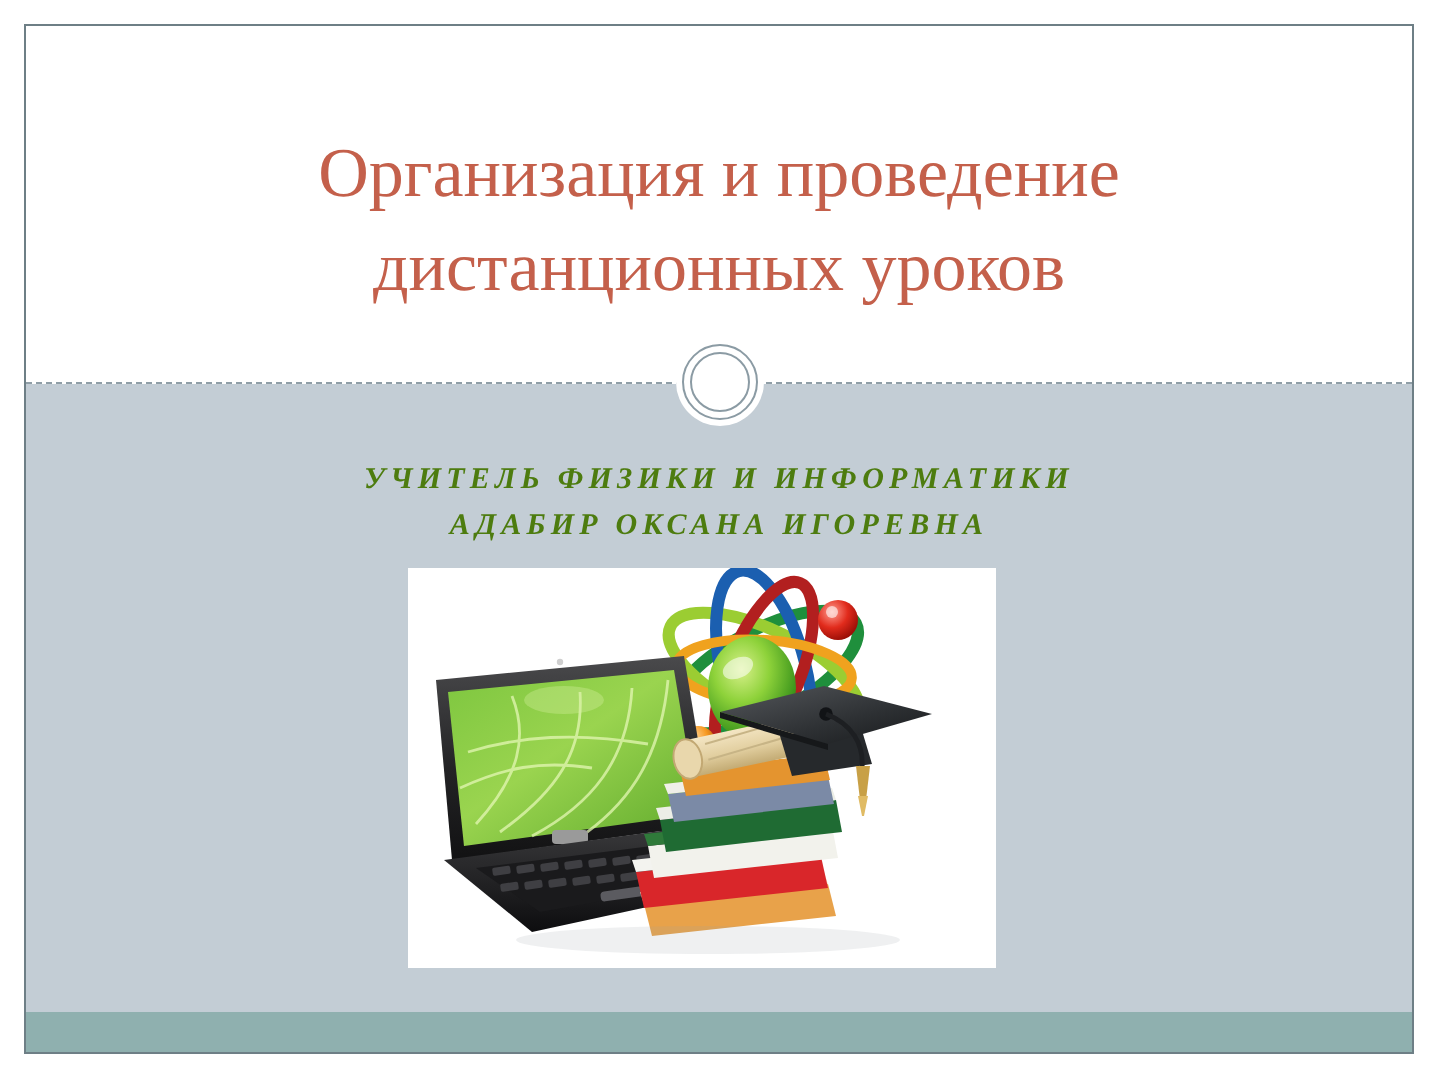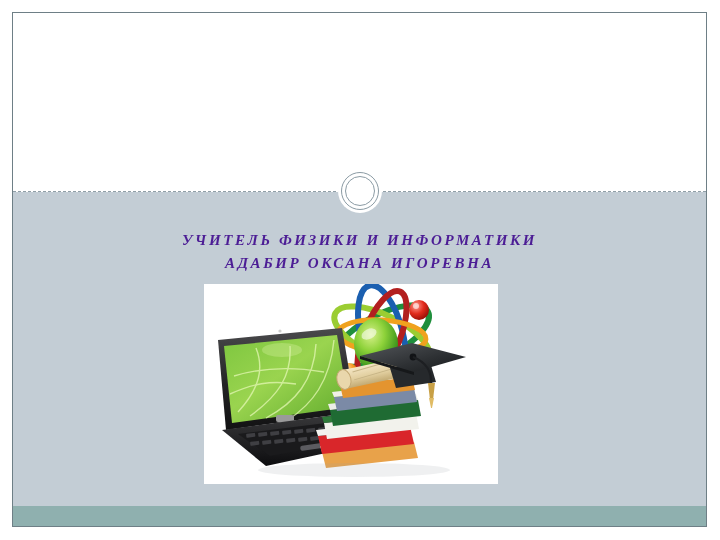--- a/index.html
+++ b/index.html
@@ -104,21 +104,21 @@
     box-sizing: border-box;
   }
 
   
   #subtitle-text {
     position: absolute;
     left: 0;
     right: 0;
     top: 216px;
     text-align: center;
-    color: #4c1d95;
+    color: #4d7c0f;
     font-family: "Liberation Serif", serif;
     font-style: italic;
     font-weight: bold;
     font-size: 15px;
     line-height: 23px;
     letter-spacing: 2.6px;
     white-space: pre-line;
   }
 
   
@@ -153,20 +153,21 @@
   <div id="body-band"></div>
 
   <div id="divider"></div>
 
   <div id="ring-wrap">
     <div id="ring-mask"></div>
     <div id="ring-outer"></div>
     <div id="ring-inner"></div>
   </div>
 
+  <div id="title-text">Организация и проведение дистанционных уроков</div>
 
   <div id="subtitle-text">УЧИТЕЛЬ ФИЗИКИ И ИНФОРМАТИКИ
 АДАБИР ОКСАНА ИГОРЕВНА</div>
 
   <div id="picture-frame">
     <svg id="picture-svg" width="294" height="200" viewBox="0 0 294 200">
       <defs>
         <linearGradient id="screenG" x1="0" y1="0" x2="1" y2="1">
           <stop offset="0%" stop-color="#7dc63f"></stop>
           <stop offset="45%" stop-color="#9ad44f"></stop>

